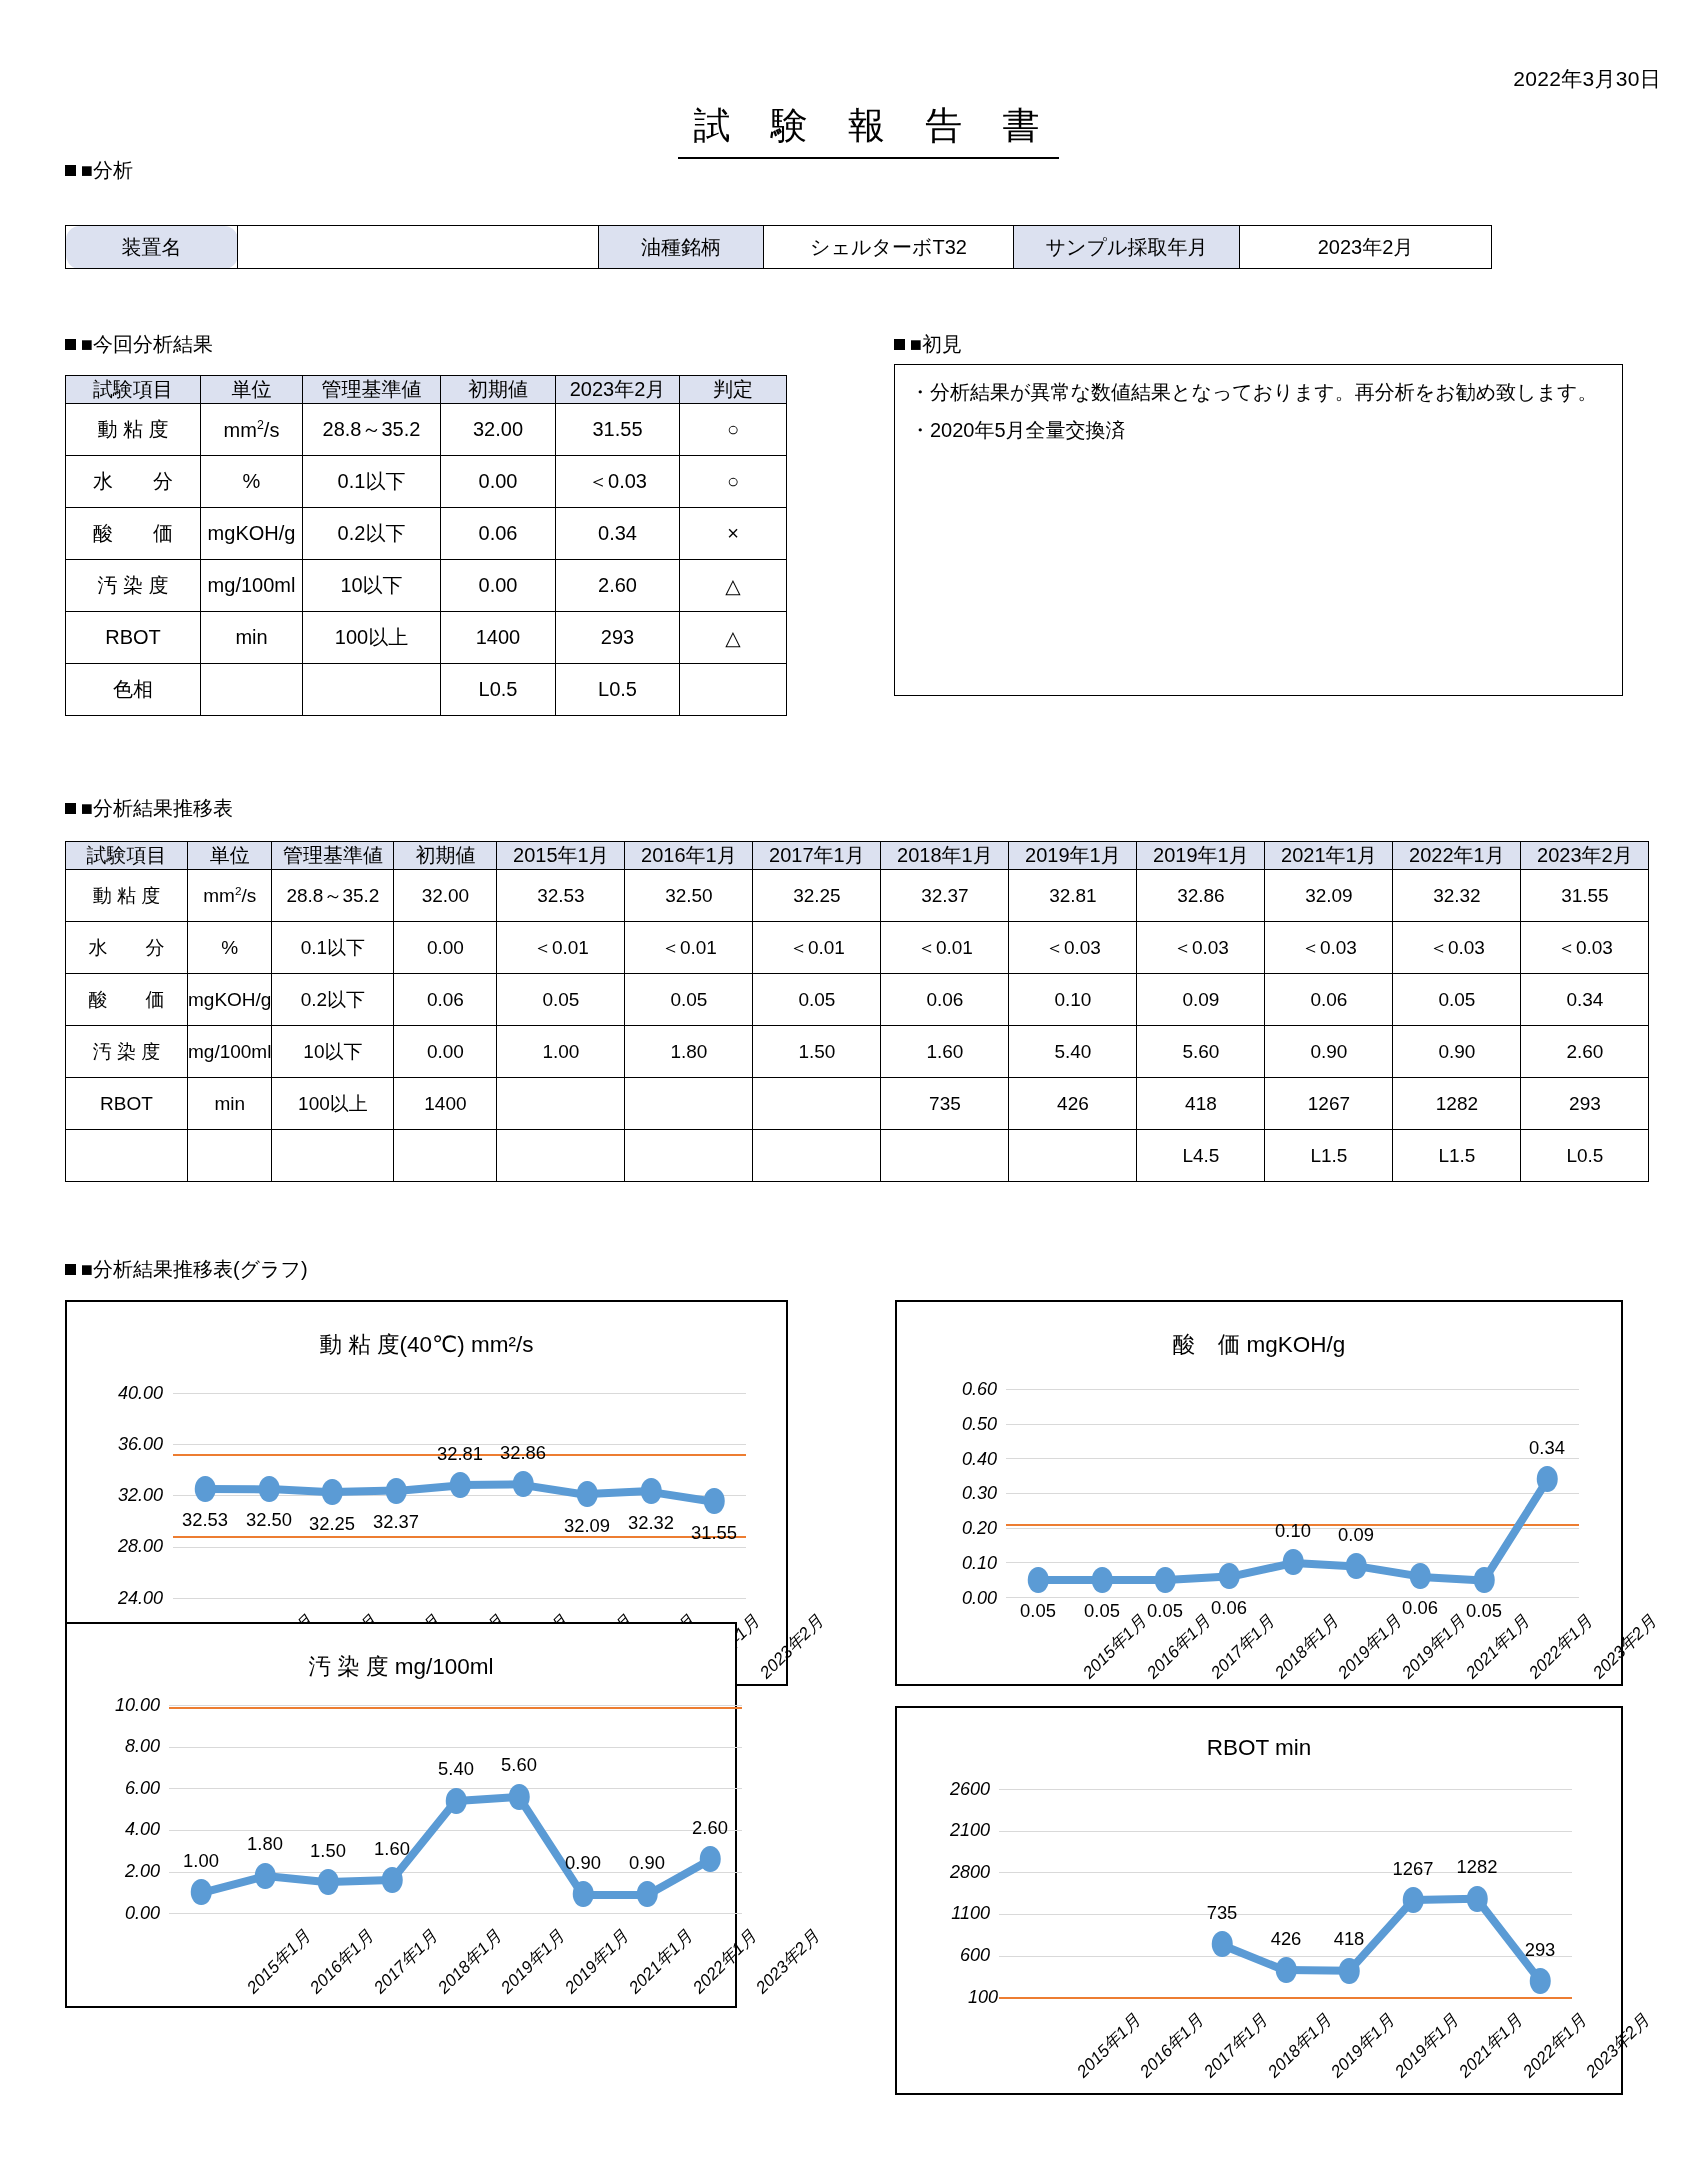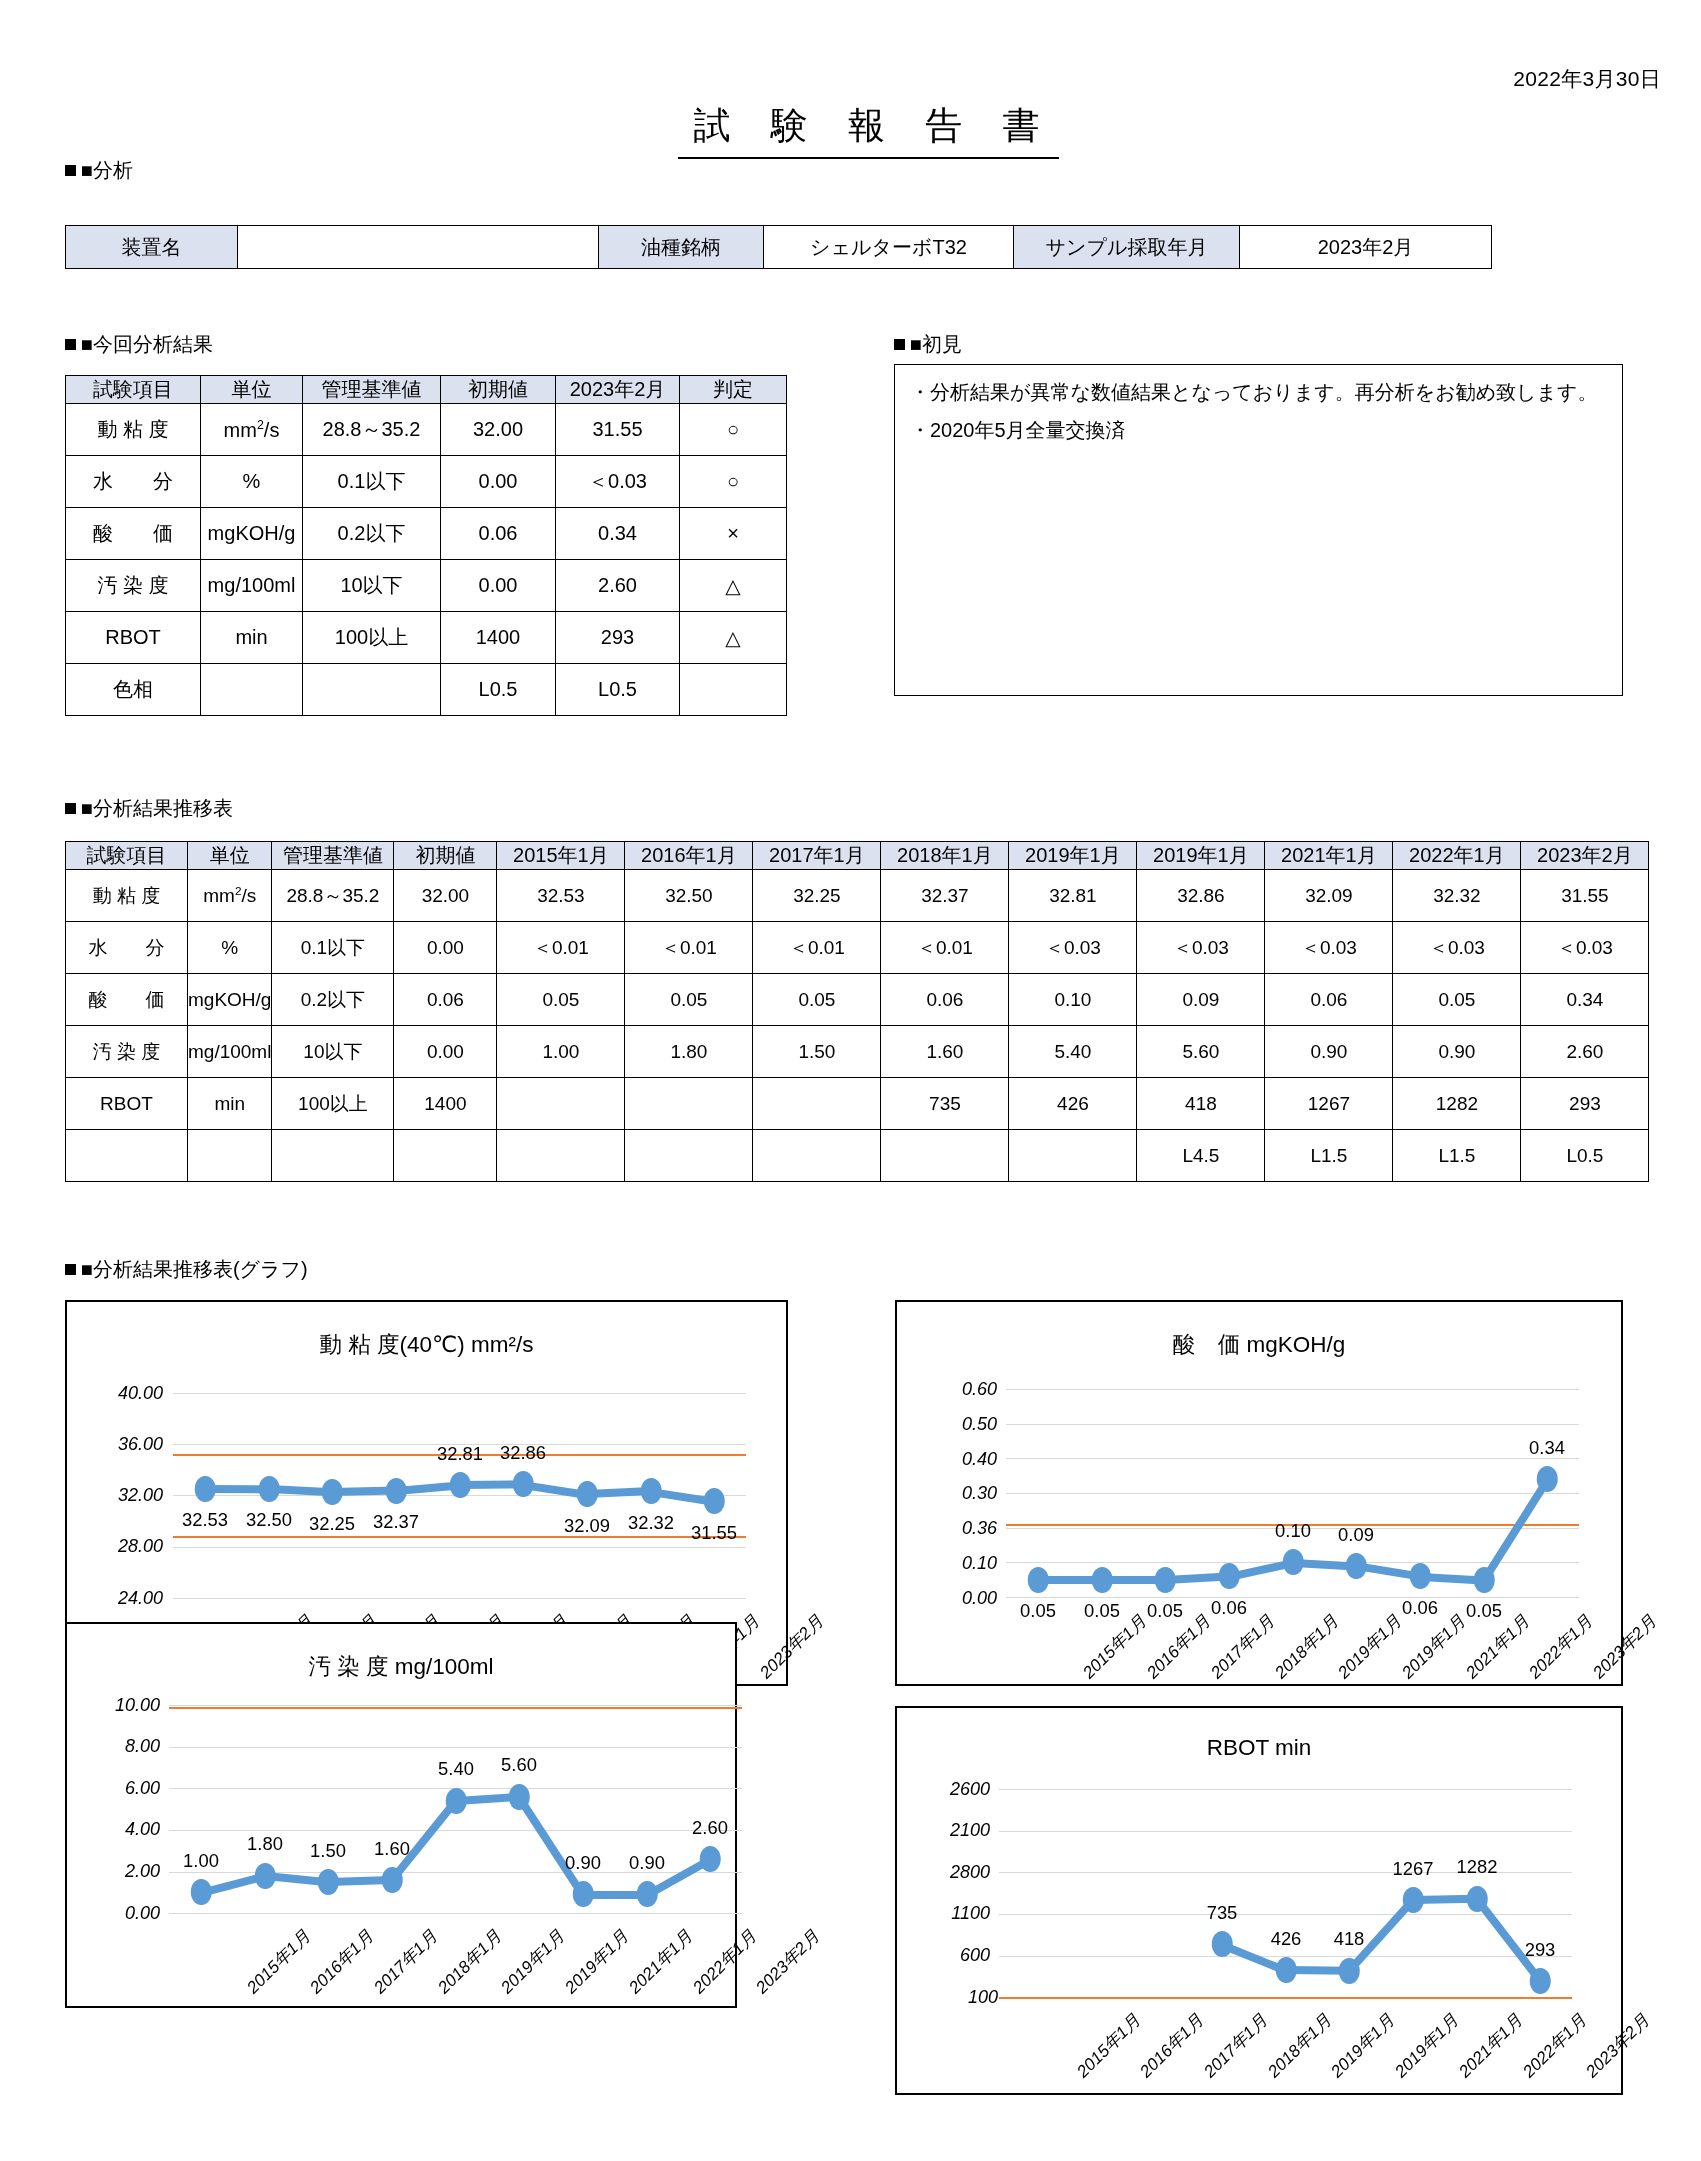--- a/index.html
+++ b/index.html
@@ -114,21 +114,21 @@
   <div class="doc-date">2022年3月30日</div>
   <div class="doc-title"><span>試 験 報 告 書</span></div>
 
   <div class="sec-head" style="left:65px;top:157px;">
     <span class="sq"></span><span>■分析</span>
   </div>
 
   <table id="analysis-table">
     <tbody>
       <tr>
-        <td class="hdr" style="width:171px;">装置名</td>
+        <td class="hdr" style="width:171px;border-radius:14px;">装置名</td>
         <td style="width:360px;"></td>
         <td class="hdr" style="width:164px;">油種銘柄</td>
         <td style="width:249px;">シェルターボT32</td>
         <td class="hdr" style="width:225px;">サンプル採取年月</td>
         <td style="width:251px;">2023年2月</td>
       </tr>
     </tbody>
   </table>
 
   <div class="sec-head" style="left:65px;top:331px;">
@@ -413,21 +413,21 @@
         <div class="dlabel" style="left: 350px; top: 135px;">0.09</div>
         <div class="marker" style="left: 414px; top: 187px;"></div>
         <div class="dlabel" style="left: 414px; top: 208px;">0.06</div>
         <div class="marker" style="left: 478px; top: 191px;"></div>
         <div class="dlabel" style="left: 478px; top: 211px;">0.05</div>
         <div class="marker" style="left: 541px; top: 90px;"></div>
         <div class="dlabel" style="left: 541px; top: 48px;">0.34</div>
       </div>
       <div class="ytick" style="top: 296px; left: 0px; width: 100px;">0.00</div>
       <div class="ytick" style="top: 261px; left: 0px; width: 100px;">0.10</div>
-      <div class="ytick" style="top: 226px; left: 0px; width: 100px;">0.36</div>
+      <div class="ytick" style="top: 226px; left: 0px; width: 100px;">0.20</div>
       <div class="ytick" style="top: 191px; left: 0px; width: 100px;">0.30</div>
       <div class="ytick" style="top: 157px; left: 0px; width: 100px;">0.40</div>
       <div class="ytick" style="top: 122px; left: 0px; width: 100px;">0.50</div>
       <div class="ytick" style="top: 87px; left: 0px; width: 100px;">0.60</div>
       <div class="xlabel" style="left: 157px; top: 308px;">2015年1月</div>
       <div class="xlabel" style="left: 221px; top: 308px;">2016年1月</div>
       <div class="xlabel" style="left: 285px; top: 308px;">2017年1月</div>
       <div class="xlabel" style="left: 349px; top: 308px;">2018年1月</div>
       <div class="xlabel" style="left: 412px; top: 308px;">2019年1月</div>
       <div class="xlabel" style="left: 476px; top: 308px;">2019年1月</div>

